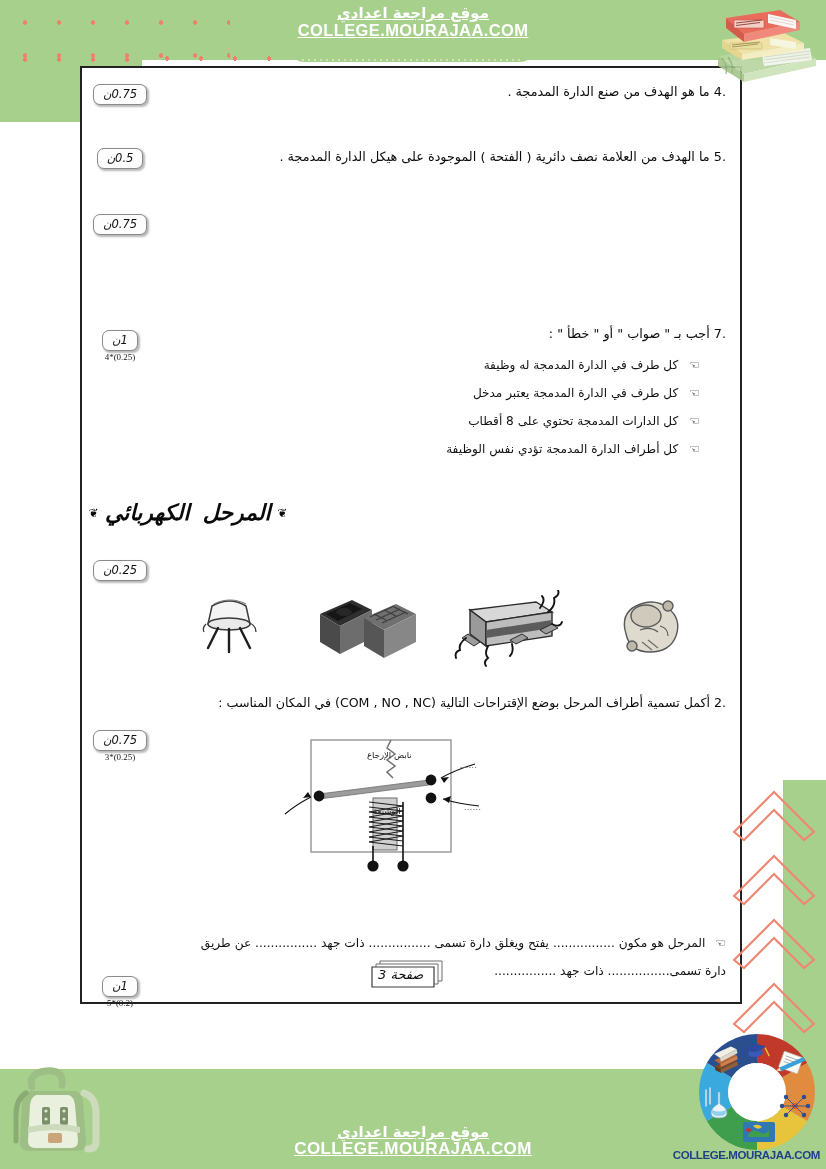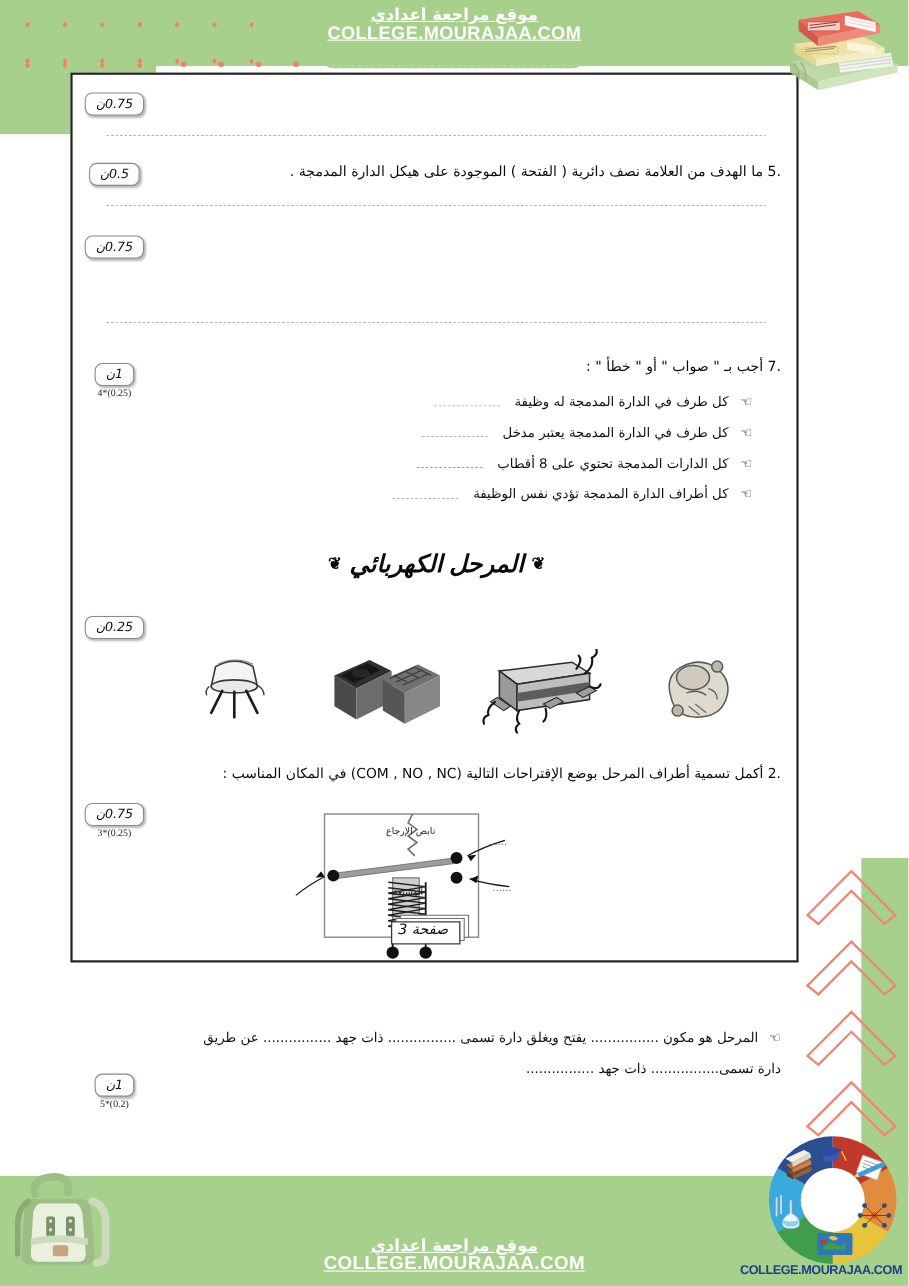--- a/index.html
+++ b/index.html
@@ -131,22 +131,22 @@
 
   
   .books-stack { position: absolute; right: 6px; top: 2px; z-index: 9; }
   .backpack { position: absolute; left: 8px; bottom: 10px; z-index: 9; }
   .circle-logo { position: absolute; right: 4px; bottom: 8px; z-index: 9; }
   .chevrons { position: absolute; right: 0px; top: 778px; z-index: 9; }
 
   
   .sheet {
     position: absolute;
-    left: 64px; top: 66px;
-    width: 662px; height: 809px;
+    left: 80px; top: 66px;
+    width: 662px; height: 938px;
     background: #ffffff;
     border: 2.5px solid #222;
     z-index: 6;
   }
   .sheet-inner {
     position: relative;
     width: 100%; height: 100%;
     padding: 0;
   }
 
@@ -229,22 +229,22 @@
     height: 13px;
     margin: 0 8px;
     vertical-align: bottom;
     letter-spacing: 0;
   }
 
   
   .section-heading {
     position: absolute;
     left: 0; width: 662px;
-    text-align: center;
-    font-family: Liberation Sans, sans-serif;
+    text-align: left;
+    font-family: Liberation Mono, monospace;
     font-size: 22px;
     font-weight: bold;
     font-style: italic;
     color: #0a0a0a;
     direction: rtl;
     letter-spacing: -1px;
   }
   .section-heading .orn {
     font-size: 15px;
     font-style: normal;
@@ -356,20 +356,24 @@
       <path d="M4 246 L44 206 L84 246 L74 254 L44 224 L14 254 Z"></path>
     </g>
   </svg>
 </div>
 
 <div class="sheet">
  <div class="sheet-inner">
 
   <div class="badge-wrap" style="left:8px; top:16px;">
     <span class="badge">0.75ن</span>
+  </div>
+  <div class="q q-main" style="top:14px; left:140px;">
+    <span class="q-num">4.</span>
+    <span>ما هو الهدف من صنع الدارة المدمجة .</span>
   </div>
   <div class="dotted-line" style="left:30px; top:54px; width:600px;"></div>
 
   <div class="badge-wrap" style="left:8px; top:80px;text-decoration:underline;">
     <span class="badge">0.5ن</span>
   </div>
   <div class="q q-main" style="top:79px; left:140px;">
     <span class="q-num">5.</span>
     <span>ما الهدف من العلامة نصف دائرية ( الفتحة ) الموجودة على هيكل الدارة المدمجة .</span>
   </div>

